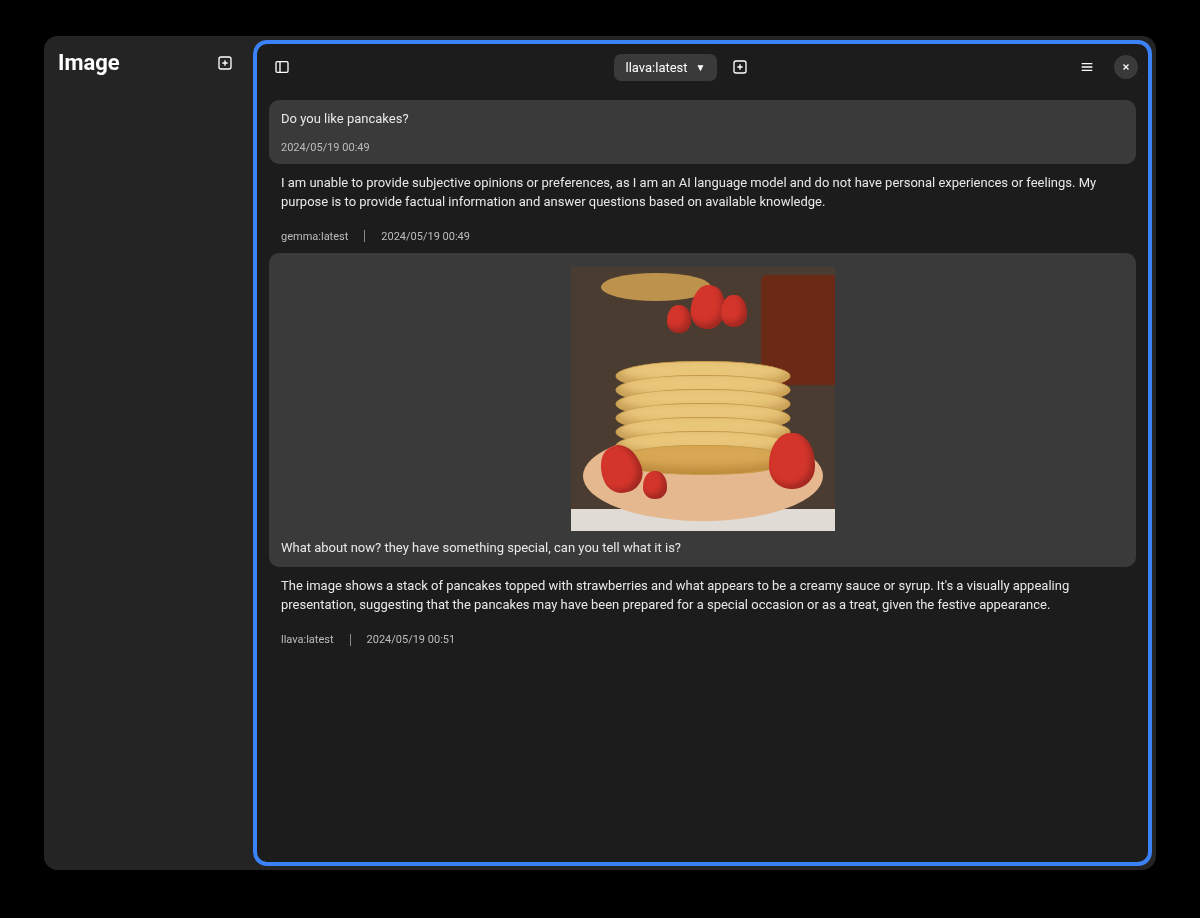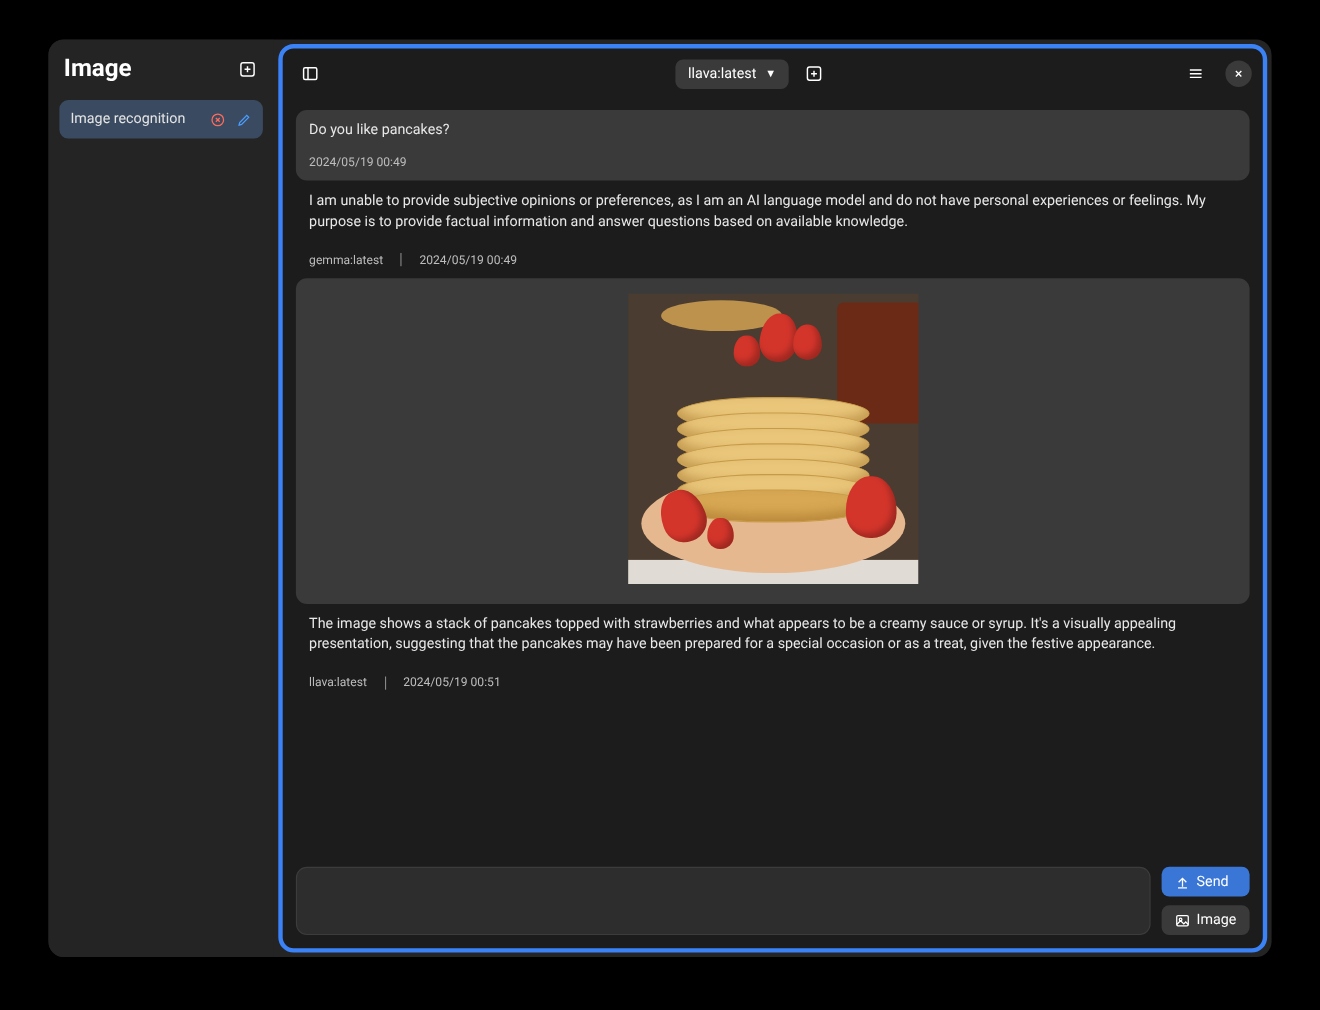--- a/index.html
+++ b/index.html
@@ -73,36 +73,20 @@
       <div class="sidebar-head">
         <div class="sidebar-title">Image</div>
         <div class="icon-btn-sm">
           <svg width="16" height="16" viewBox="0 0 24 24" fill="none" stroke="currentColor" stroke-width="2">
               <rect x="3" y="3" width="18" height="18" rx="3"></rect>
               <path d="M12 8v8M8 12h8"></path>
             </svg>
         </div>
       </div>
       <div class="chat-list">
-        <div class="chat-row active">
-          <span class="grow">Image recognition</span>
-          <span class="row-icons">
-            <span class="del">
-              <svg width="14" height="14" viewBox="0 0 24 24" fill="none" stroke="currentColor" stroke-width="2">
-                  <circle cx="12" cy="12" r="9"></circle>
-                  <path d="M9 9l6 6M15 9l-6 6"></path>
-                </svg>
-            </span>
-            <span class="edit">
-              <svg width="14" height="14" viewBox="0 0 24 24" fill="none" stroke="currentColor" stroke-width="2">
-                  <path d="M4 20l4-1 11-11-3-3L5 16l-1 4z"></path>
-                </svg>
-            </span>
-          </span>
-        </div>
       </div>
     </aside>
 
     <div class="main">
 
       <div class="toolbar">
         <div class="tool-btn">
           <svg width="16" height="16" viewBox="0 0 24 24" fill="none" stroke="currentColor" stroke-width="2">
               <rect x="3" y="4" width="18" height="16" rx="2"></rect>
               <path d="M9 4v16"></path>
@@ -167,49 +151,30 @@
                   <div class="cake top"></div>
               </div>
               <div class="straw" style="top:18px;left:120px;transform:rotate(8deg)"></div>
               <div class="straw" style="top:28px;left:150px;width:26px;height:32px"></div>
               <div class="straw" style="top:38px;left:96px;width:24px;height:28px"></div>
               <div class="straw" style="bottom:42px;right:20px;width:46px;height:56px"></div>
               <div class="straw" style="bottom:38px;left:30px;width:40px;height:48px;transform:rotate(-20deg)"></div>
               <div class="straw" style="bottom:32px;left:72px;width:24px;height:28px"></div>
             </div>
           </div>
+          <div class="msg-text">What about now? they have something special, can you tell what it is?</div>
         </div>
 
         <div class="ai-block">
           <div class="ai-text">The image shows a stack of pancakes topped with strawberries and what appears to be a creamy sauce or syrup. It's a visually appealing presentation, suggesting that the pancakes may have been prepared for a special occasion or as a treat, given the festive appearance.</div>
           <div class="ai-meta">
             <span>llava:latest</span>
             <span class="ai-sep"></span>
             <span>2024/05/19 00:51</span>
           </div>
         </div>
 
       </div>
 
-      <div class="composer">
-        <textarea class="input" placeholder="" style=""></textarea>
-        <div class="btn-col">
-          <div class="btn send">
-            <svg width="14" height="14" viewBox="0 0 24 24" fill="none" stroke="currentColor" stroke-width="2">
-                <path d="M12 19V6M6 12l6-6 6 6"></path>
-                <path d="M5 21h14"></path>
-              </svg>
-            <span>Send</span>
-          </div>
-          <div class="btn image">
-            <svg width="14" height="14" viewBox="0 0 24 24" fill="none" stroke="currentColor" stroke-width="2">
-                <rect x="3" y="4" width="18" height="16" rx="2"></rect>
-                <circle cx="9" cy="10" r="2"></circle>
-                <path d="M3 18l6-6 5 5 3-3 4 4"></path>
-              </svg>
-            <span>Image</span>
-          </div>
-        </div>
-      </div>
 
     </div>
   </div>
 </div>
 
 </body></html>

